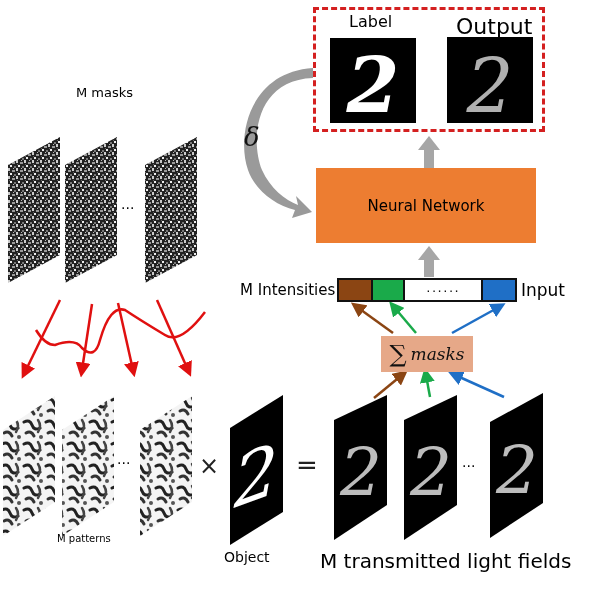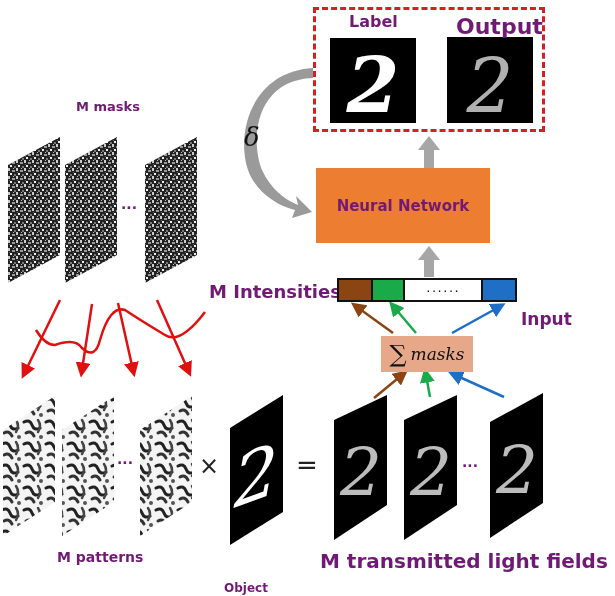--- a/index.html
+++ b/index.html
@@ -1,20 +1,20 @@
 <!DOCTYPE html>
 <html><head>
 <meta charset="utf-8">
 <style>
   html, body { margin: 0; padding: 0; background: #ffffff; }
   body { width: 615px; height: 596px; position: relative; overflow: hidden; font-family: "Liberation Sans", sans-serif; }
   .abs { position: absolute; }
-  .lbl { font-family: "DejaVu Sans", sans-serif; font-weight: bold; color: #701a75; white-space: nowrap; }
+  .lbl { font-family: "DejaVu Sans", sans-serif; font-weight: normal; color: #000000; white-space: nowrap; }
   svg { position: absolute; left: 0; top: 0; }
-  .nn-box { left: 316px; top: 168px; width: 174px; height: 75px; background: #ed7d31; display: flex; align-items: center; justify-content: center; font-size: 15px; }
+  .nn-box { left: 316px; top: 168px; width: 220px; height: 75px; background: #ed7d31; display: flex; align-items: center; justify-content: center; font-size: 15px; }
   .sum-box { left: 381px; top: 336px; width: 92px; height: 36px; background: #e6a888; display: flex; align-items: center; justify-content: center; font-family: "DejaVu Serif", serif; font-style: italic; font-size: 17px; color: #111; }
   .sum-box .sig { font-style: normal; font-size: 24px; margin-right: 4px; }
   .vec { left: 337px; top: 278px; width: 180px; height: 24px; border: 2px solid #111; display: flex; box-sizing: border-box; }
   .vec div { height: 100%; box-sizing: border-box; }
   .cell-dots { flex: 1; display: flex; align-items: center; justify-content: center; font-size: 14px; letter-spacing: 1px; color: #111; border-left: 2px solid #111; border-right: 2px solid #111; }
   .result-frame { left: 313px; top: 7px; width: 232px; height: 125px; border: 3px dashed #d42020; box-sizing: border-box; }
 </style>
 </head>
 <body>
 
@@ -106,39 +106,39 @@
 <div class="abs result-frame"></div>
 <div class="abs lbl" style="left:349px;top:12px;font-size:16px;">Label</div>
 <div class="abs lbl" style="left:456px;top:14px;font-size:22px;">Output</div>
 
 <div class="abs" style="left:244px;top:122px;font-family:'DejaVu Serif',serif;font-style:italic;font-size:26px;color:#111;">δ</div>
 
 <div class="abs nn-box lbl">
   <span>Neural Network</span>
 </div>
 
-<div class="abs lbl" style="left:209px;top:281px;font-size:18px;">M Intensities</div>
+<div class="abs lbl" style="left:240px;top:281px;font-size:15px;">M Intensities</div>
 <div class="abs vec">
   <div style="width:32px;background:#8b4513;"></div>
   <div style="width:32px;background:#1aaa4a;border-left:2px solid #111;"></div>
   <div class="cell-dots">······</div>
   <div style="width:32px;background:#1f6fc6;"></div>
 </div>
-<div class="abs lbl" style="left:521px;top:280px;font-size:17px;margin-top:29px;">Input</div>
+<div class="abs lbl" style="left:521px;top:280px;font-size:17px;">Input</div>
 
 <div class="abs sum-box">
   <span class="sig">∑</span>
   <span>masks</span>
 </div>
 
-<div class="abs lbl" style="left:76px;top:99px;font-size:13px;">M masks</div>
+<div class="abs lbl" style="left:76px;top:85px;font-size:13px;">M masks</div>
 <div class="abs lbl" style="left:121px;top:200px;font-size:14px;">···</div>
 
 <div class="abs lbl" style="left:117px;top:455px;font-size:14px;">···</div>
-<div class="abs lbl" style="left:57px;top:549px;font-size:14px;">M patterns</div>
+<div class="abs lbl" style="left:57px;top:533px;font-size:10px;">M patterns</div>
 
 <div class="abs" style="left:199px;top:452px;font-size:24px;color:#222;font-family:'DejaVu Sans',sans-serif;">×</div>
 <div class="abs" style="left:296px;top:450px;font-size:26px;color:#222;font-family:'DejaVu Sans',sans-serif;">=</div>
 
-<div class="abs lbl" style="left:224px;top:549px;font-size:12px;margin-top:32px;">Object</div>
+<div class="abs lbl" style="left:224px;top:549px;font-size:14px;">Object</div>
 
 <div class="abs lbl" style="left:462px;top:458px;font-size:14px;">···</div>
 <div class="abs lbl" style="left:320px;top:549px;font-size:20px;">M transmitted light fields</div>
 
 </body></html>

